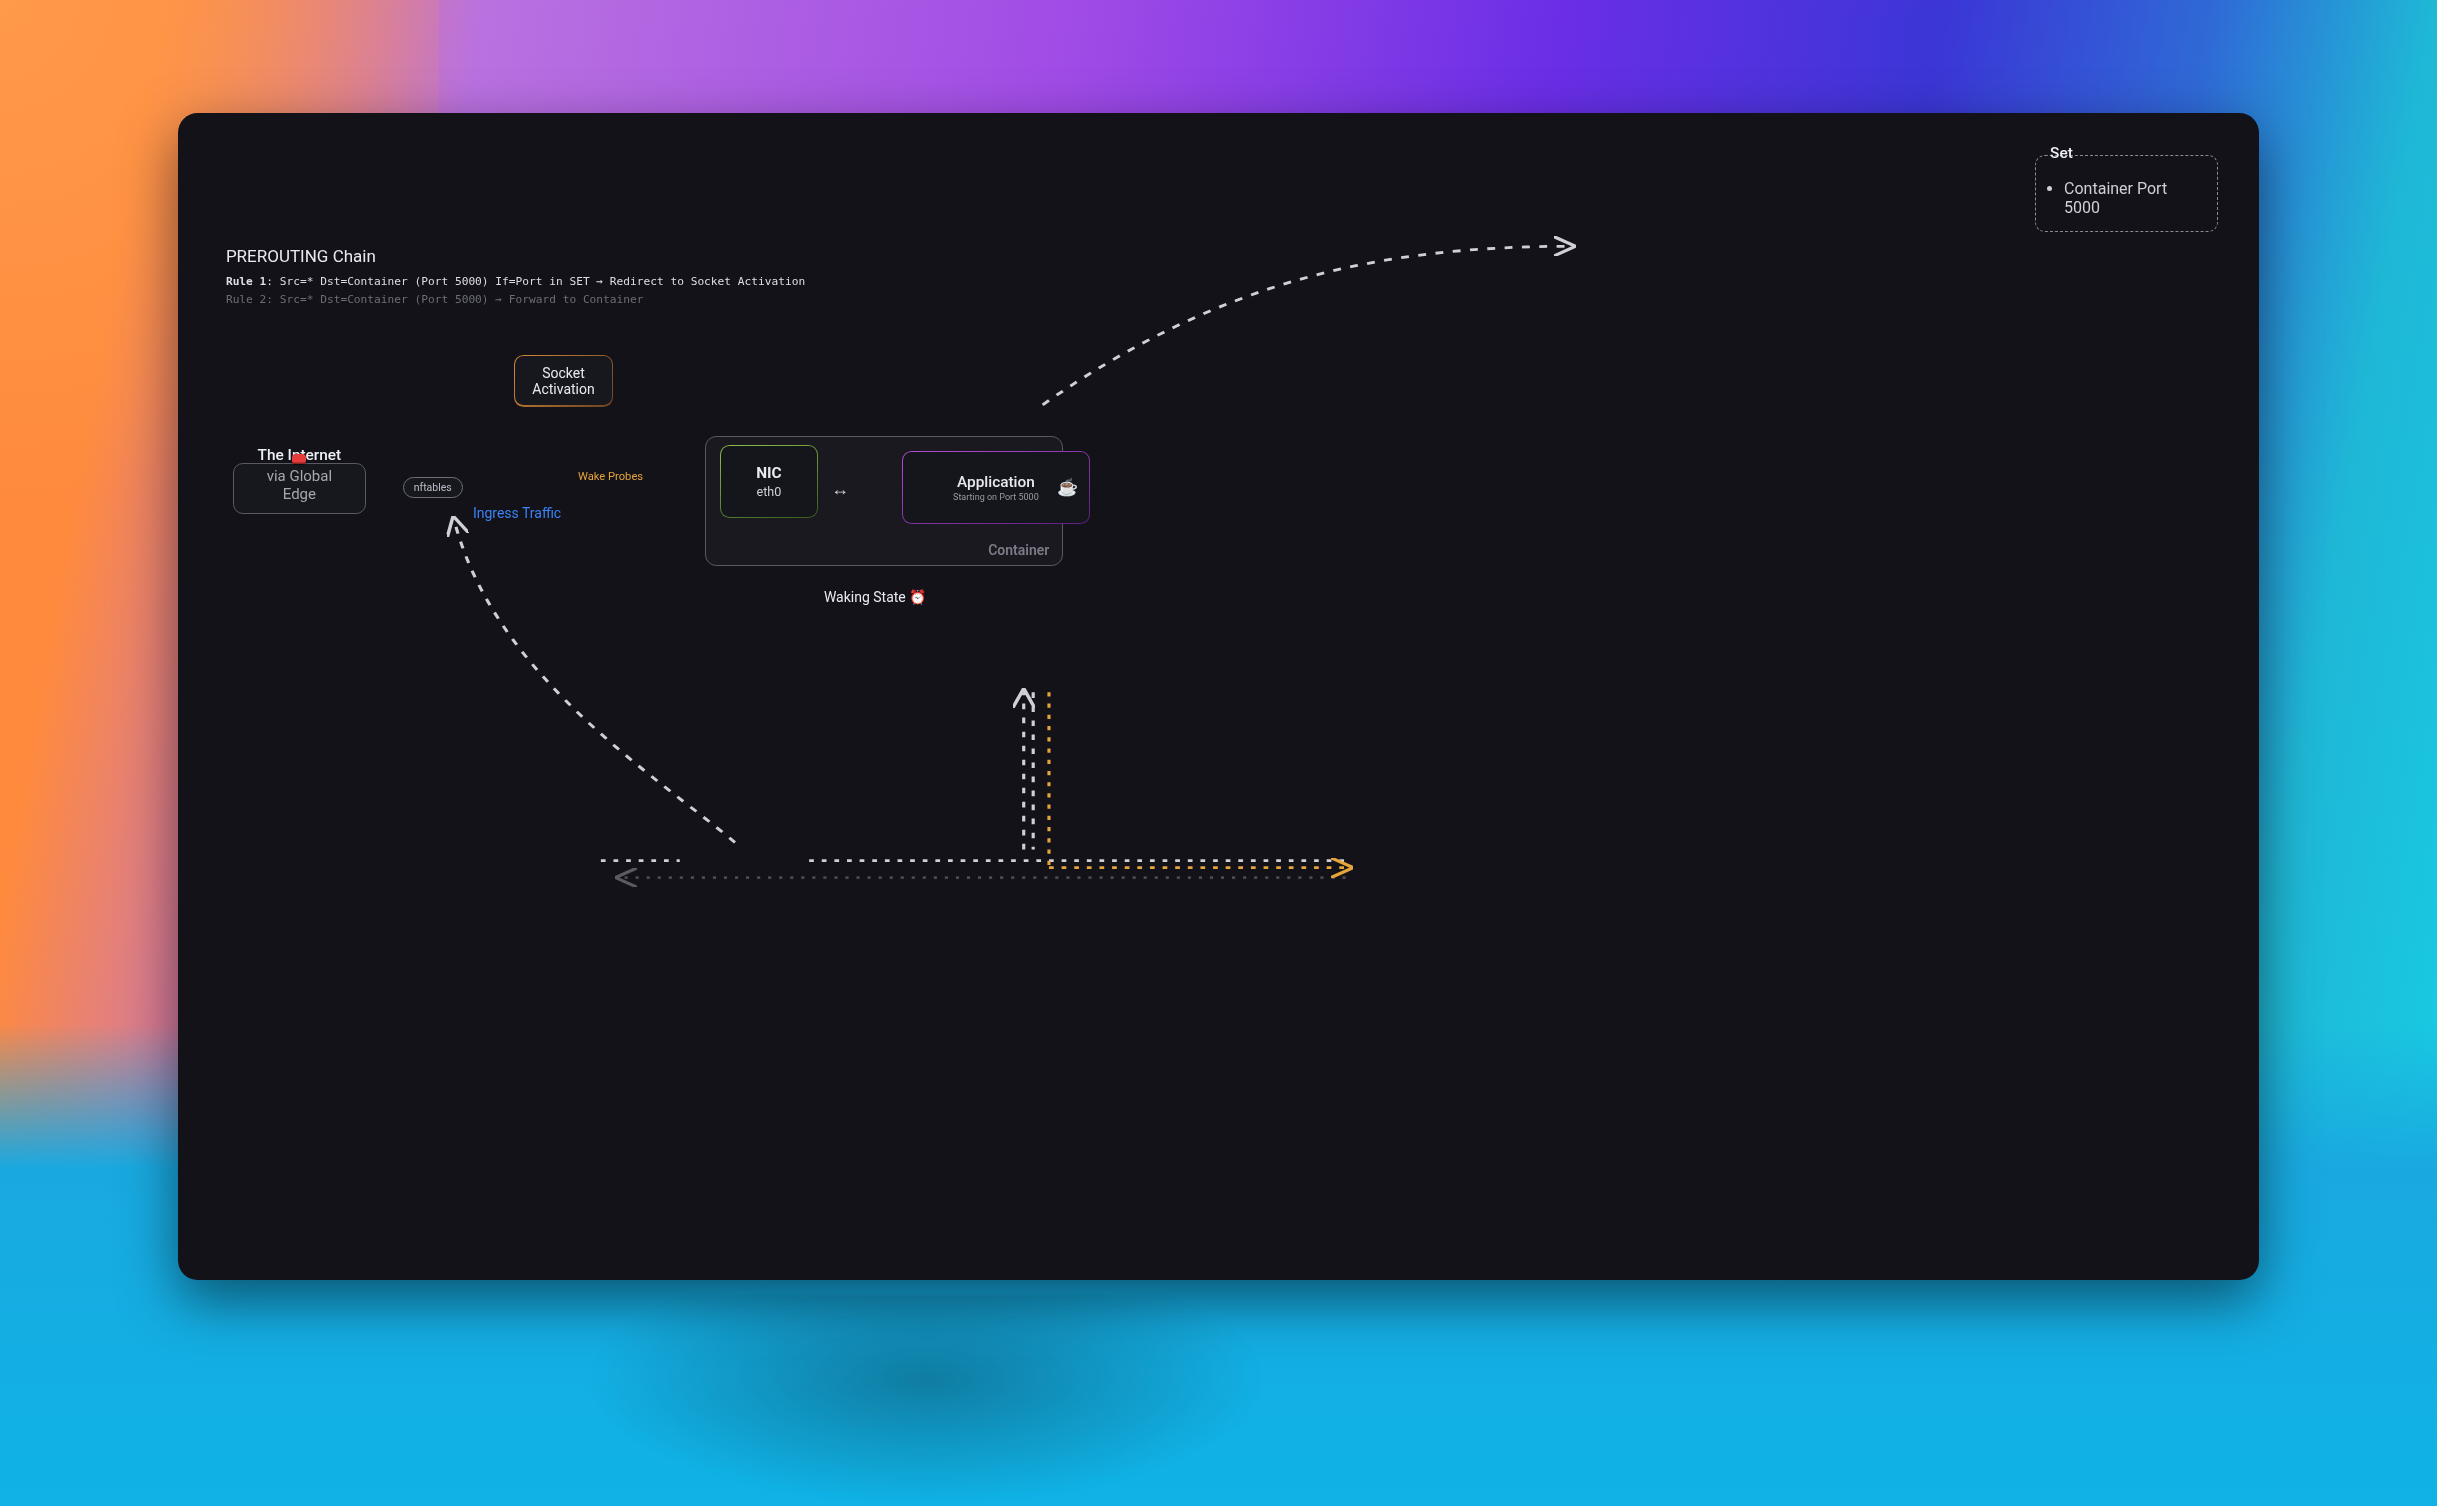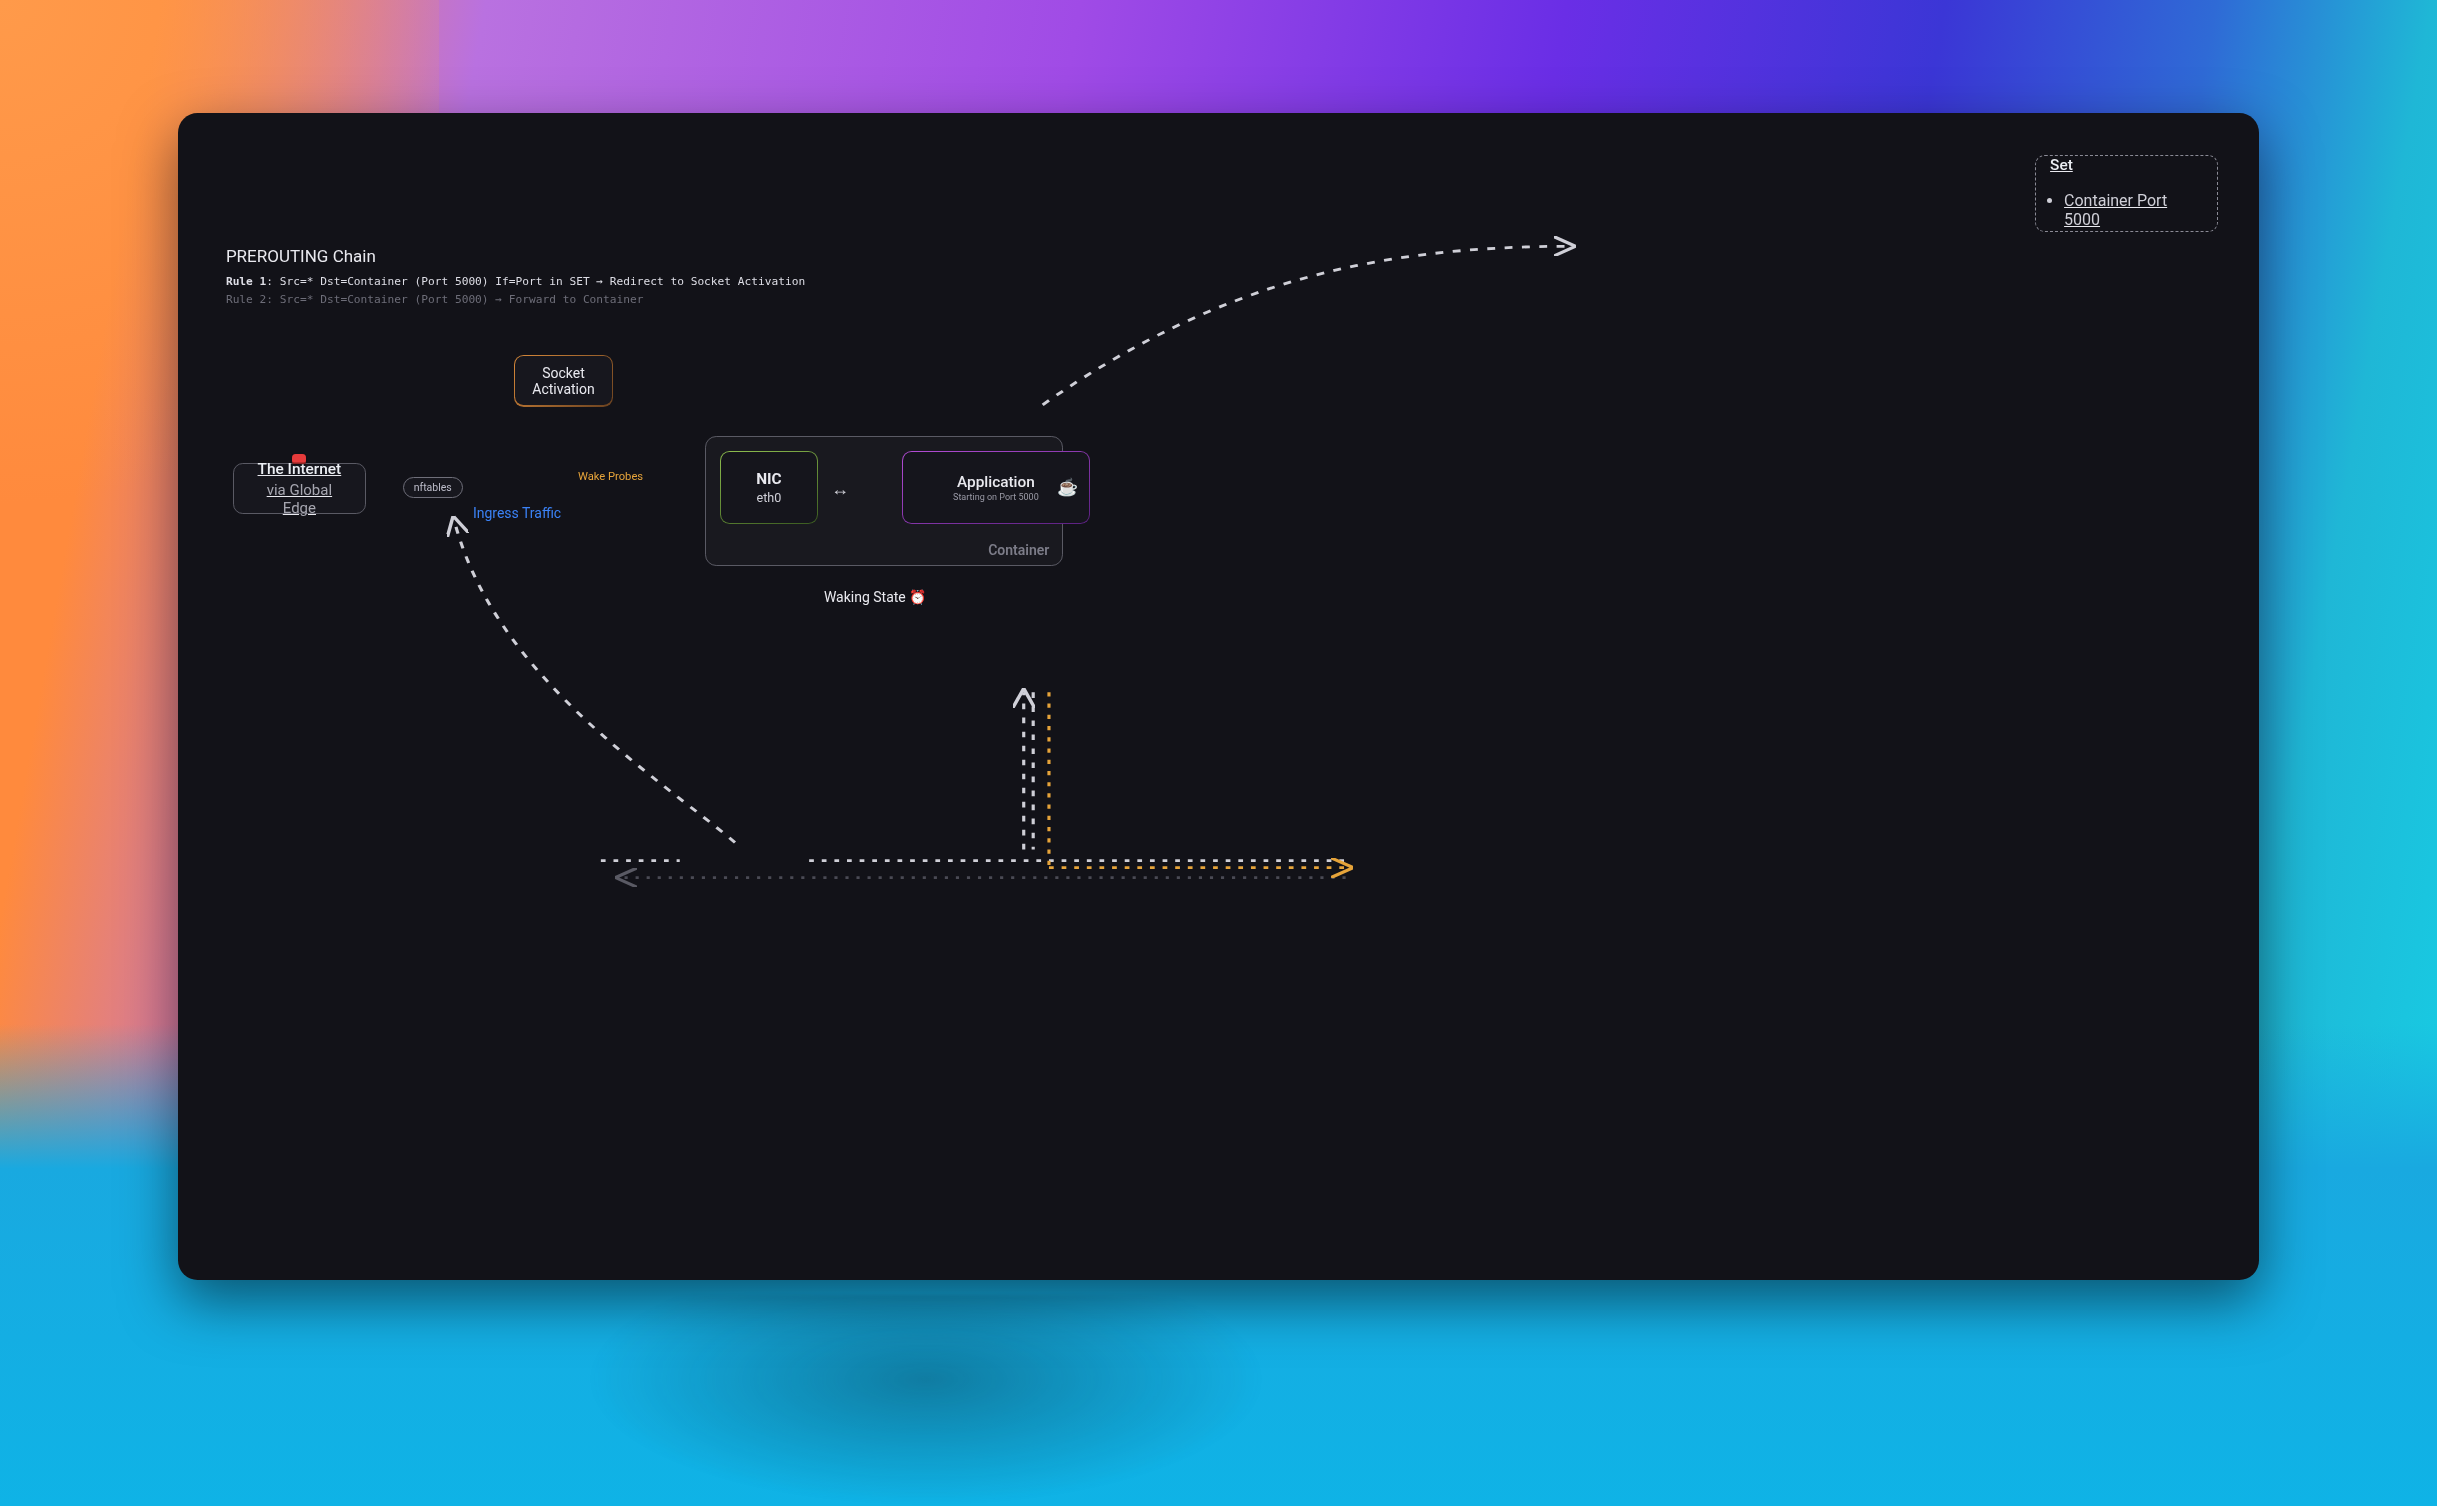--- a/index.html
+++ b/index.html
@@ -54,23 +54,22 @@
     color: #e9e9ef;
   }
 
   
   .node {
     position: absolute;
     border-radius: 9.8px;
     display: flex;
     flex-direction: column;
     align-items: center;
-    justify-content: center;
+    justify-content: flex-end;
     text-align: center;
-    text-decoration: underline;
   }
   .node .title { font-size: 15.4px; font-weight: 500; color: #eceff4; }
   .node .sub   { font-size: 15px; color: #a6a6b0; margin-top: 2.8px; }
 
   .set-box {
     border: 1.4px dashed #8a8a95;
     border-radius: 9.8px;
     padding: 11.2px 48px 14px 14px;
     align-items: flex-start;
     text-align: left;
@@ -254,21 +253,21 @@
     </div>
   </div>
 
   <div class="ingress-label" style="top:392px; left:295px;">Ingress Traffic</div>
 
   <div class="wake-label" style="top:357px; left:400px;">Wake Probes</div>
 
   <div class="container-frame" style="top:323px; left:527px; width:358px; height:130px;">
     <div class="container-label">Container</div>
 
-    <div class="nic-wrap" style="top:14px; left:14px; width:98px; height:73px;">
+    <div class="nic-wrap" style="top:8px; left:14px; width:98px; height:73px;">
       <div class="nic-inner">
         <div class="title">NIC</div>
         <div class="sub">eth0</div>
       </div>
     </div>
 
     <div class="biarrow" style="top:41px; left:125px;">↔</div>
 
     <div class="app-wrap" style="top:14px; left:156px; width:188px; height:73px;margin-left:40px;">
       <div class="app-inner" style="position:relative;">

